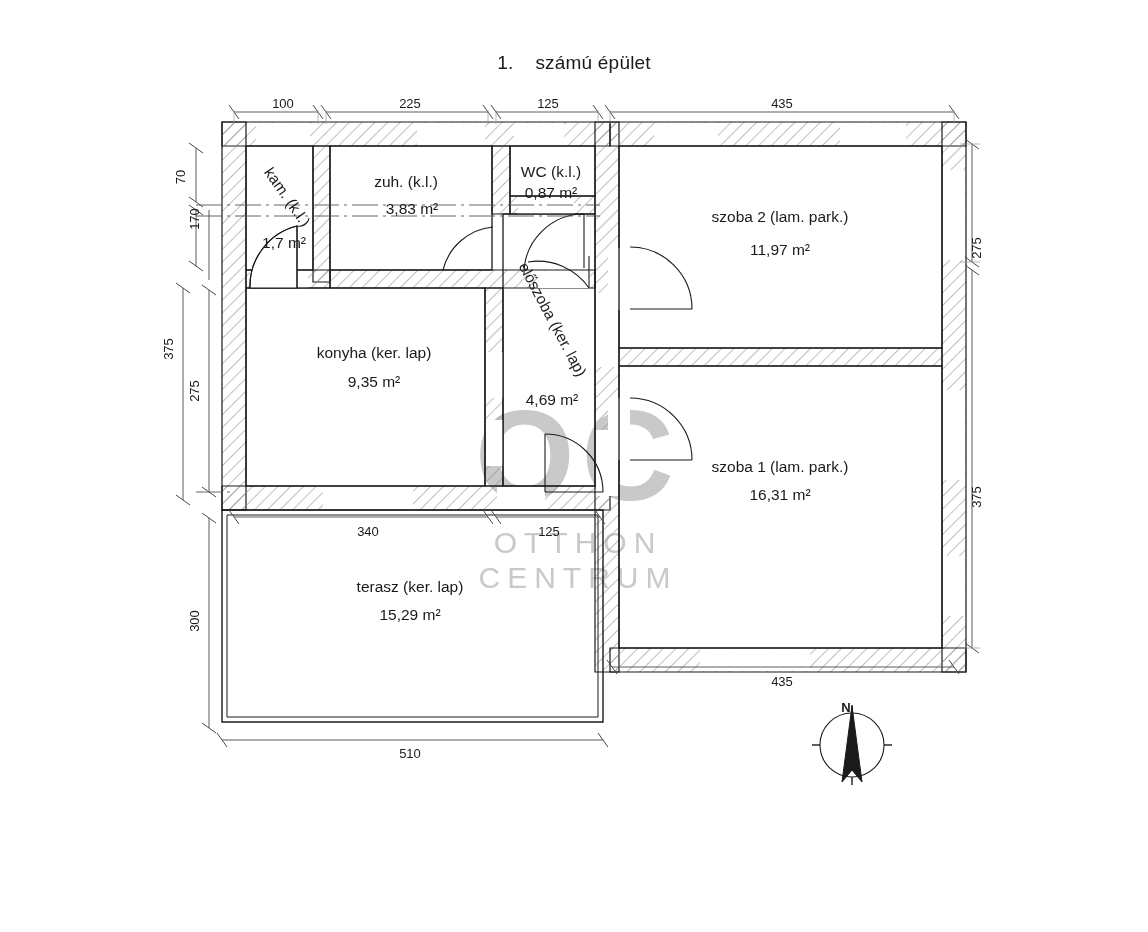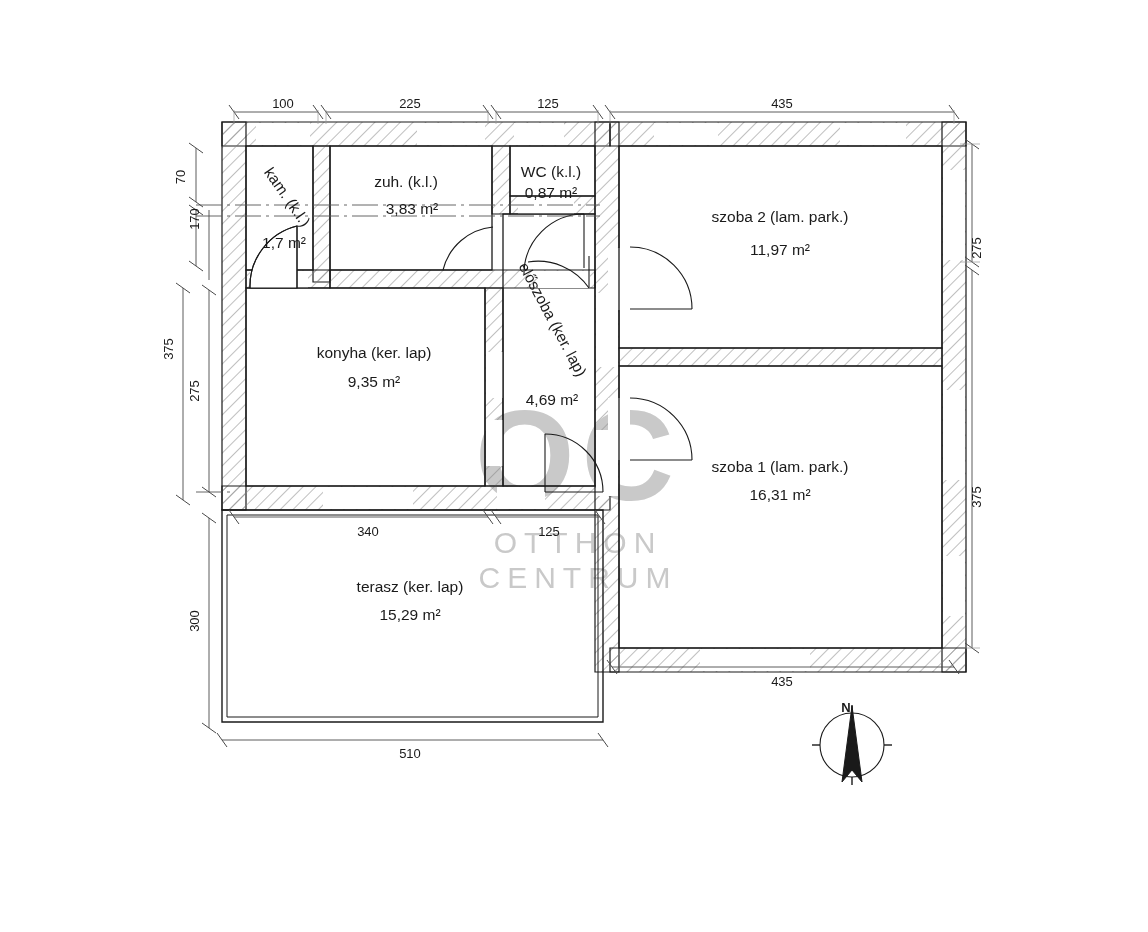--- a/index.html
+++ b/index.html
@@ -19,20 +19,23 @@
   svg#plan{position:absolute;left:0;top:0;width:1148px;height:932px;}
   .dimtext{font-family:"Liberation Sans",sans-serif;font-size:13px;fill:#1a1a1a;}
   .roomtext{font-family:"Liberation Sans",sans-serif;font-size:15.5px;fill:#1a1a1a;}
   .wmtext{font-family:"Liberation Sans",sans-serif;fill:#c9c9c9;letter-spacing:7px;}
 </style>
 </head>
 <body>
 
 <div id="stage">
 
+  <div id="plan-title">
+    <span class="num">1.</span><span>számú épület</span>
+  </div>
 
   <svg id="plan" viewBox="0 0 1148 932">
     <defs>
       <pattern id="hatch" width="9" height="9" patternTransform="rotate(45)" patternUnits="userSpaceOnUse">
         <line x1="0" y1="0" x2="0" y2="9" stroke="#8a8a8a" stroke-width="1.1"></line>
       </pattern>
     </defs>
 
     <g opacity="1">
       <text class="wmtext" x="578" y="500" font-size="128" font-weight="bold" text-anchor="middle" letter-spacing="2">OC</text>

